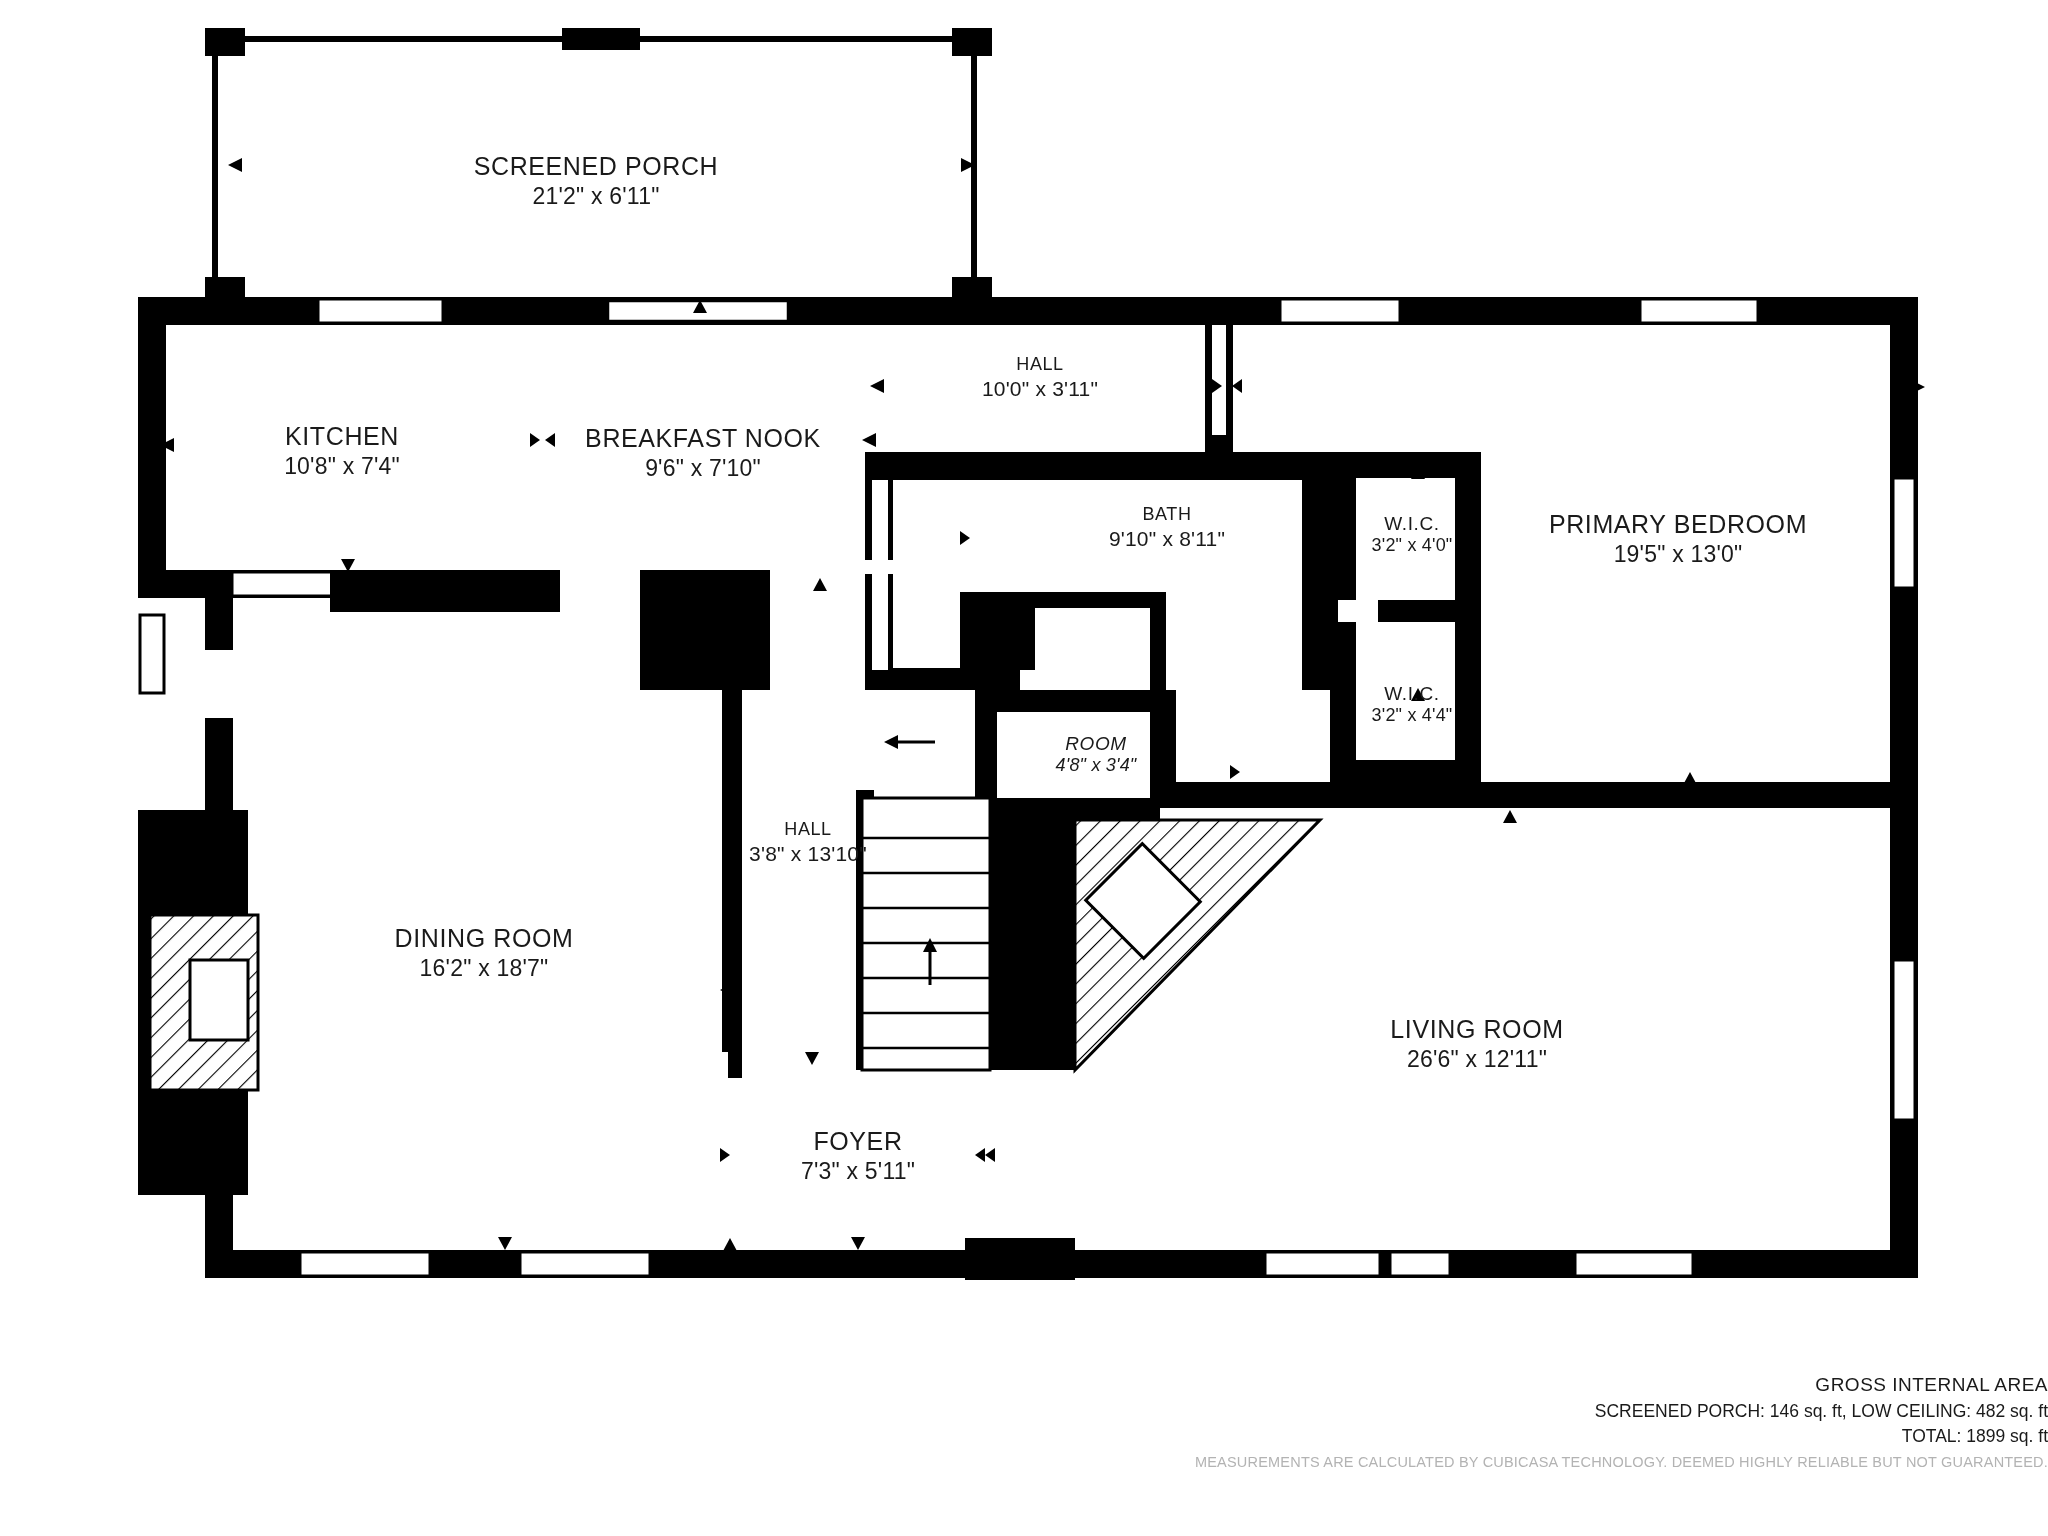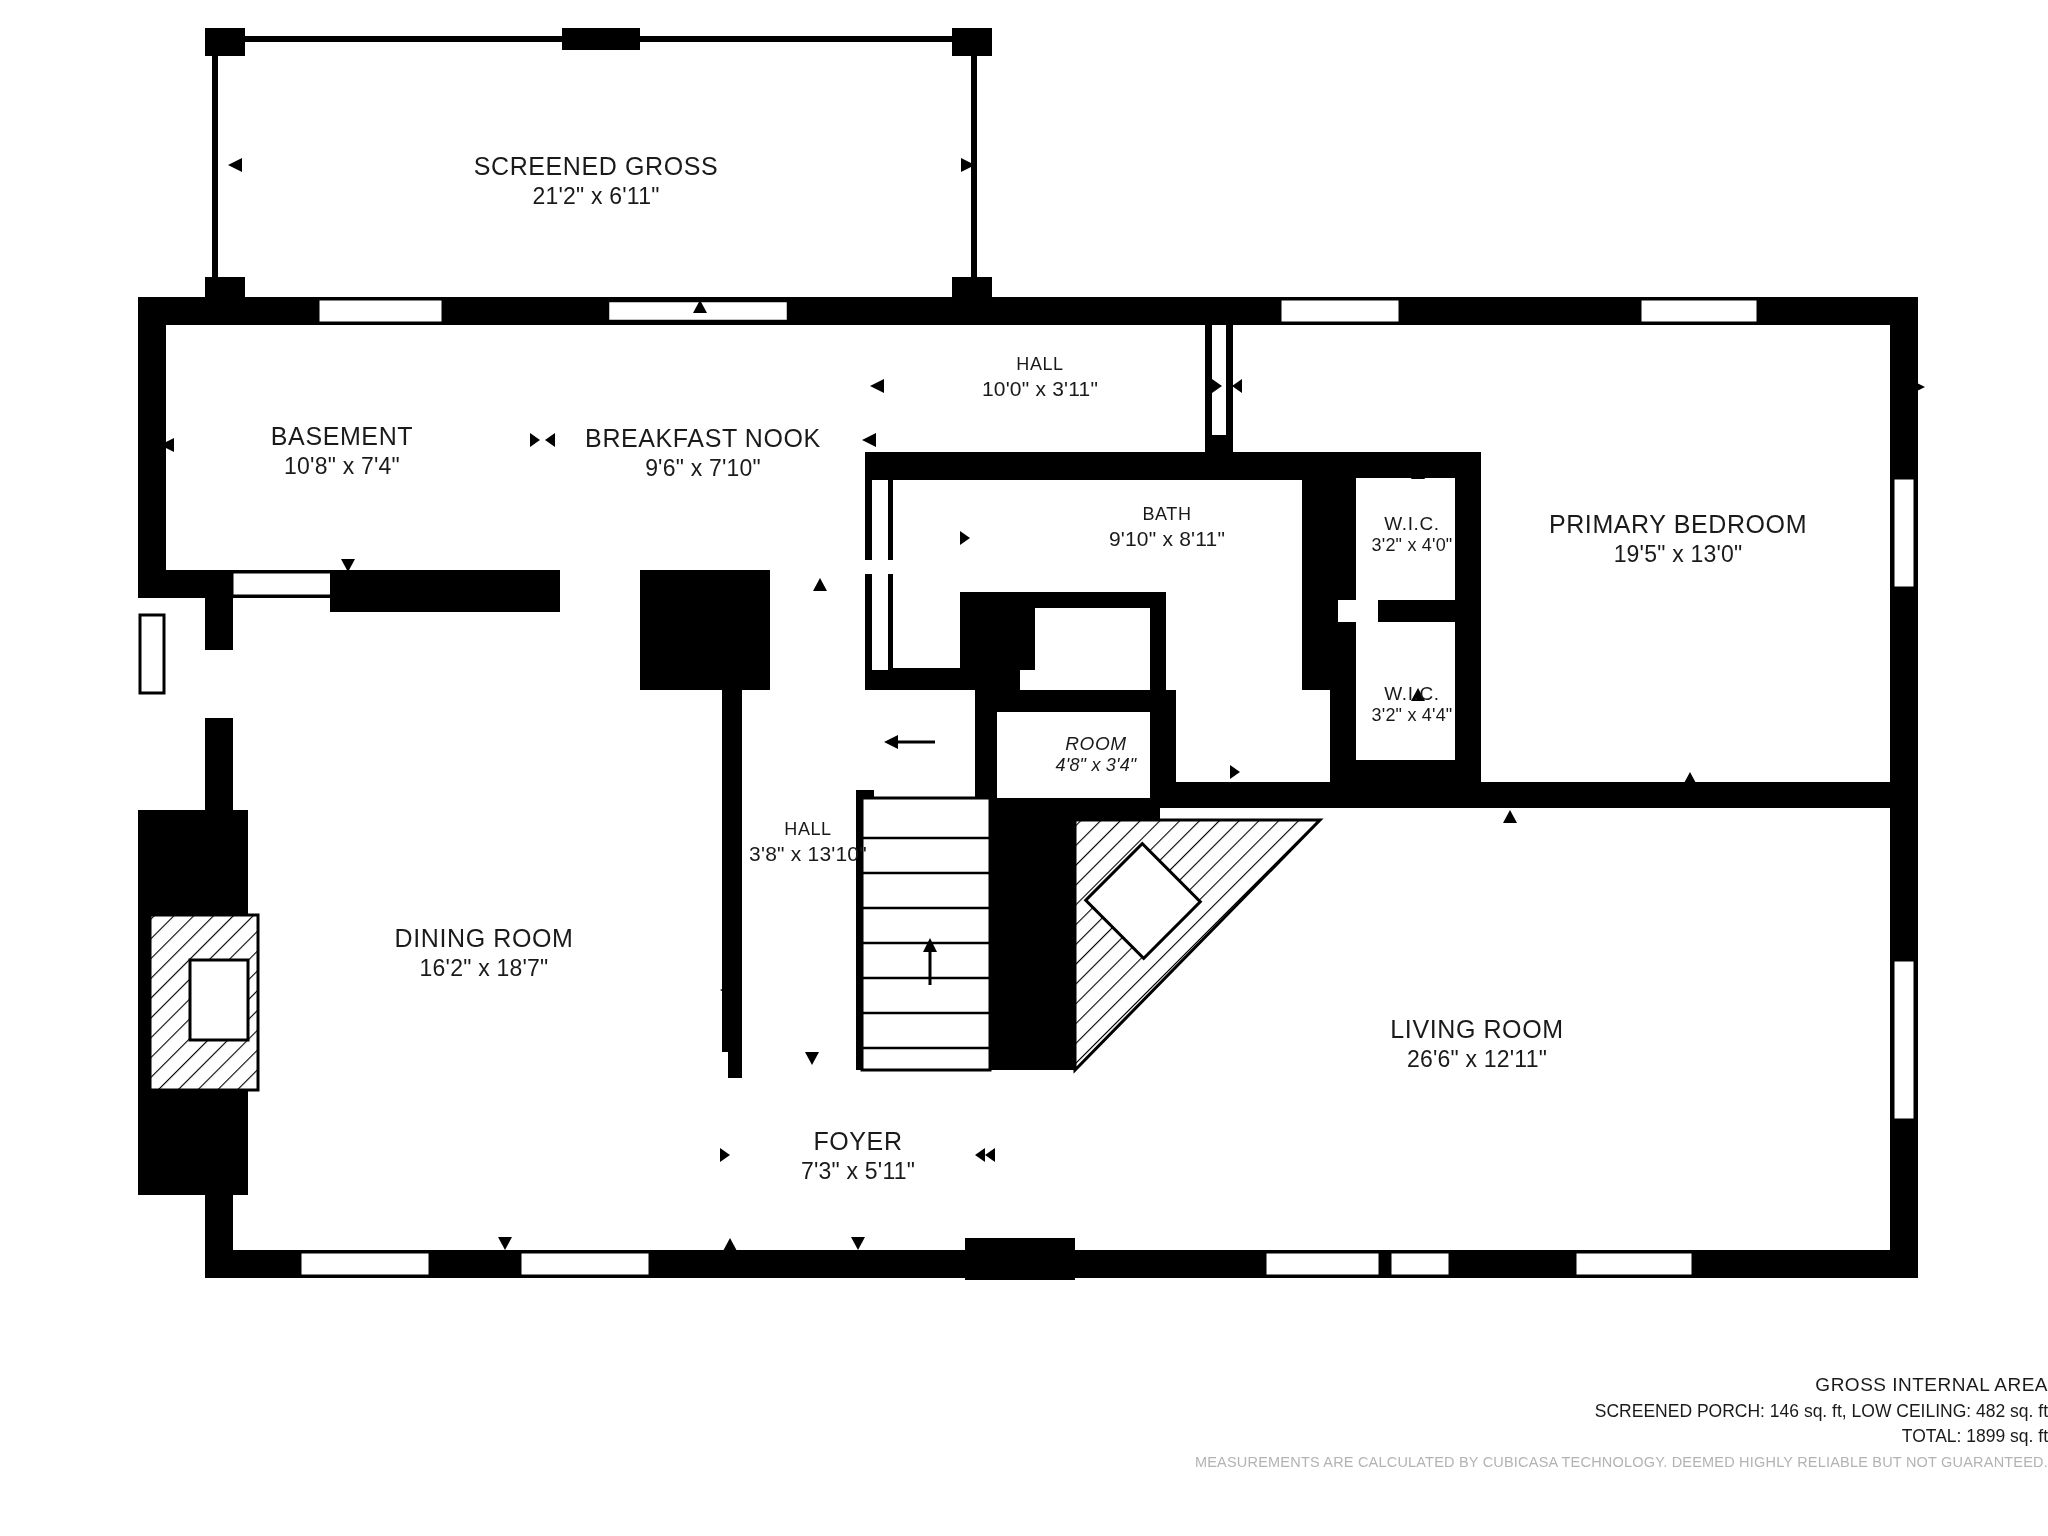--- a/index.html
+++ b/index.html
@@ -235,29 +235,29 @@
     <polygon points="505,1250 498,1237 512,1237"></polygon>
     <polygon points="858,1250 851,1237 865,1237"></polygon>
     <polygon points="730,1155 720,1148 720,1162"></polygon>
     <polygon points="975,1155 985,1148 985,1162"></polygon>
     <polygon points="985,1155 995,1148 995,1162"></polygon>
   </g>
 </svg>
 
 <div id="labels">
   <div class="label lbl-lg" style="left:596px; top:180px;">
-    <span class="name">SCREENED GROSS</span>
+    <span class="name">SCREENED PORCH</span>
     <span class="dims">21'2" x 6'11"</span>
   </div>
   <div class="label lbl-md" style="left:1040px; top:378px;">
     <span class="name">HALL</span>
     <span class="dims">10'0" x 3'11"</span>
   </div>
   <div class="label lbl-lg" style="left:342px; top:450px;">
-    <span class="name">BASEMENT</span>
+    <span class="name">KITCHEN</span>
     <span class="dims">10'8" x 7'4"</span>
   </div>
   <div class="label lbl-lg" style="left:703px; top:452px;">
     <span class="name">BREAKFAST NOOK</span>
     <span class="dims">9'6" x 7'10"</span>
   </div>
   <div class="label lbl-md" style="left:1167px; top:528px;">
     <span class="name">BATH</span>
     <span class="dims">9'10" x 8'11"</span>
   </div>

